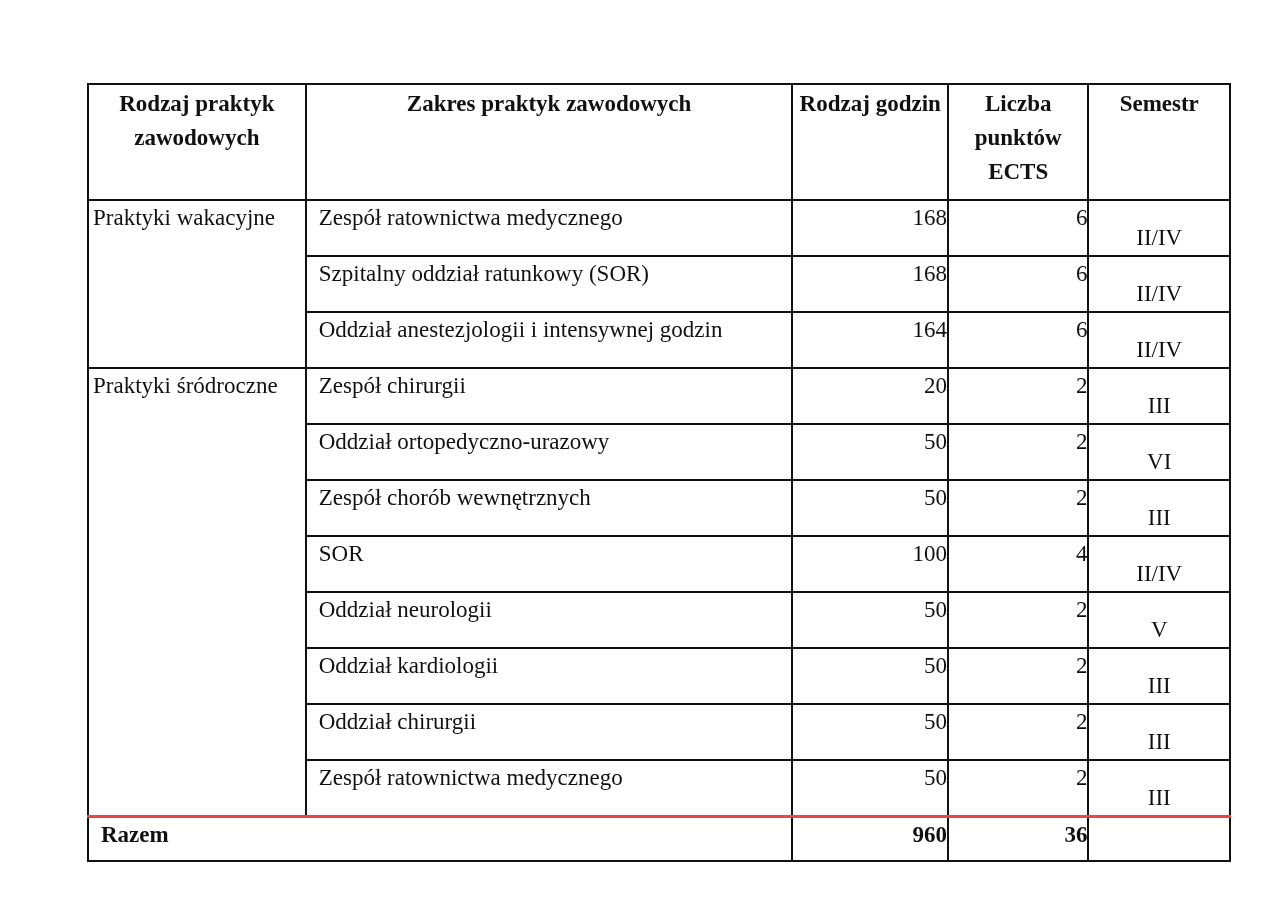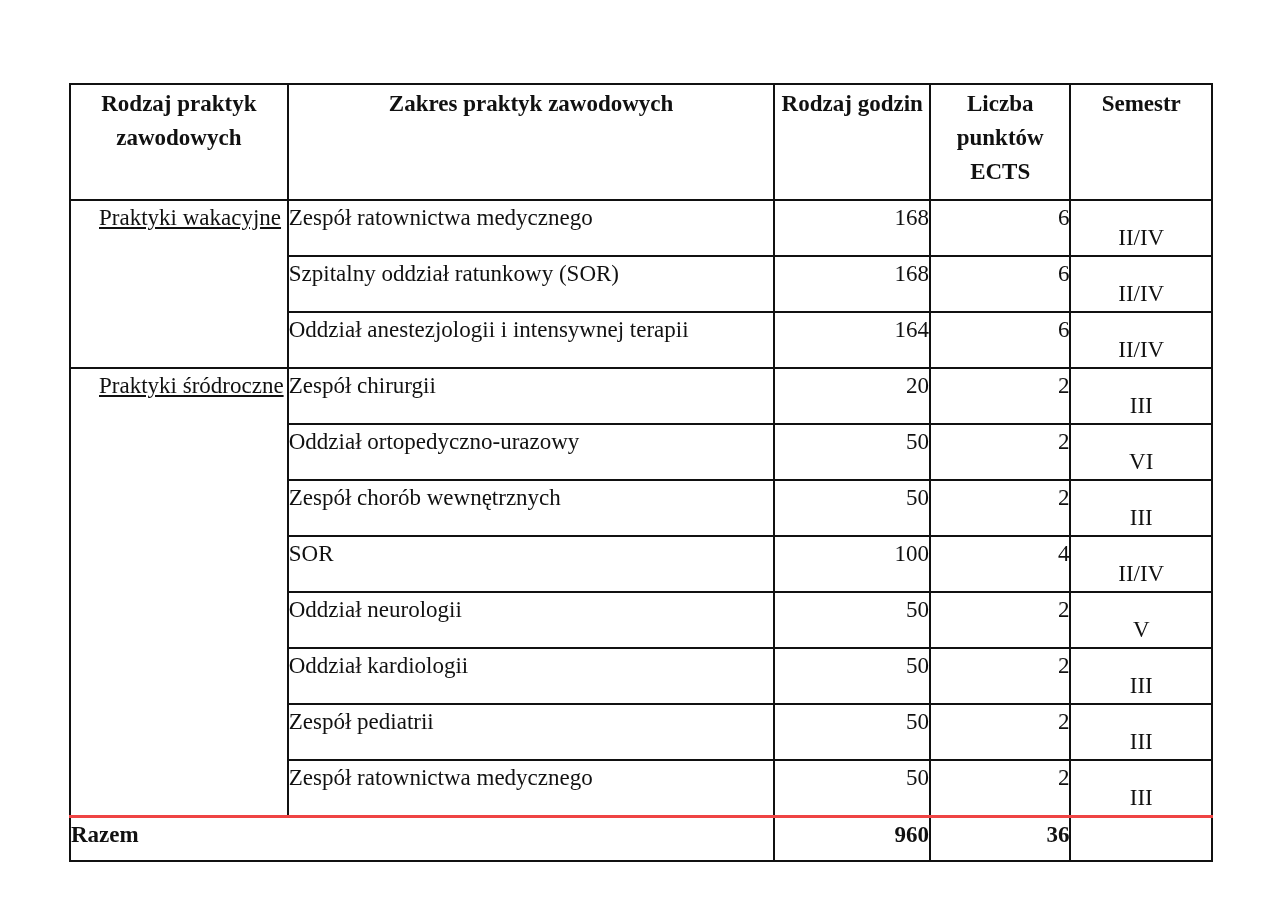--- a/index.html
+++ b/index.html
@@ -1,27 +1,27 @@
 <!DOCTYPE html>
 <html><head>
 <meta charset="utf-8">
 <style>
   html, body { margin: 0; padding: 0; background: #ffffff; }
   body { width: 1280px; height: 908px; position: relative; overflow: hidden;
          font-family: "Liberation Serif", "DejaVu Serif", serif; color: #111; }
-  table { position: absolute; left: 69px; top: 83px; border-collapse: collapse;
+  table { position: absolute; left: 87px; top: 83px; border-collapse: collapse;
           table-layout: fixed; width: 1144px; }
   td, th { border: 2px solid #111; padding: 0; vertical-align: top;
            font-size: 23px; line-height: 34px; }
   th { font-weight: bold; text-align: center; padding-top: 2px; }
   .c1 { width: 217px; } .c2 { width: 485px; } .c3 { width: 155px; }
   .c4 { width: 140px; } .c5 { width: 141px; }
   .hdr { height: 116px; }
-  .group { padding-left: 28px; padding-top: 0; text-decoration: underline; }
-  .name { }
+  .group { padding-left: 4px; padding-top: 0; }
+  .name { padding-left: 12px; }
   .num { text-align: right; }
   .sem { text-align: center; vertical-align: middle; padding-top: 20px; }
   .r1 { height: 47px; }
   .r2 { height: 45px; margin-top: 16px; }
   .bold { font-weight: bold; }
   .total td { height: 42px; border-top: 3px solid #ef4444; }
 </style>
 </head>
 <body>
 
@@ -49,21 +49,21 @@
     <td class="num">6</td>
     <td class="sem">II/IV</td>
   </tr>
   <tr class="r1">
     <td class="name">Szpitalny oddział ratunkowy (SOR)</td>
     <td class="num">168</td>
     <td class="num">6</td>
     <td class="sem">II/IV</td>
   </tr>
   <tr class="r1">
-    <td class="name">Oddział anestezjologii i intensywnej terapii</td>
+    <td class="name">Oddział anestezjologii i intensywnej godzin</td>
     <td class="num">164</td>
     <td class="num">6</td>
     <td class="sem">II/IV</td>
   </tr>
 
   <tr class="r1">
     <td rowspan="8" class="group">Praktyki śródroczne</td>
     <td class="name">Zespół chirurgii</td>
     <td class="num">20</td>
     <td class="num">2</td>
@@ -93,21 +93,21 @@
     <td class="num">2</td>
     <td class="sem">V</td>
   </tr>
   <tr class="r2">
     <td class="name">Oddział kardiologii</td>
     <td class="num">50</td>
     <td class="num">2</td>
     <td class="sem">III</td>
   </tr>
   <tr class="r2">
-    <td class="name">Zespół pediatrii</td>
+    <td class="name">Oddział chirurgii</td>
     <td class="num">50</td>
     <td class="num">2</td>
     <td class="sem">III</td>
   </tr>
   <tr class="r2">
     <td class="name">Zespół ratownictwa medycznego</td>
     <td class="num">50</td>
     <td class="num">2</td>
     <td class="sem">III</td>
   </tr>

